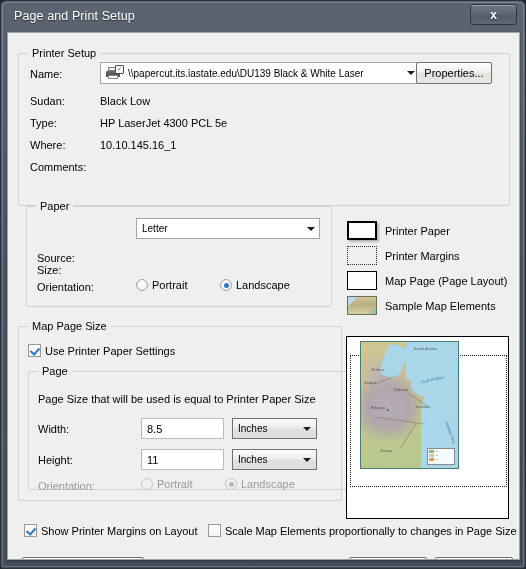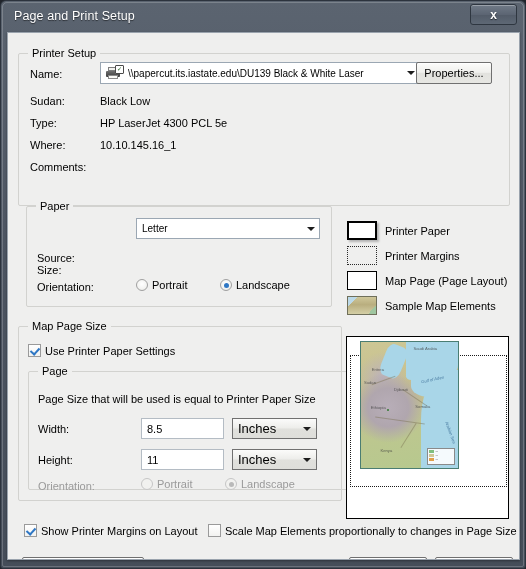--- a/index.html
+++ b/index.html
@@ -187,21 +187,21 @@
     box-sizing: border-box;
     background: linear-gradient(180deg, #fbfbfa 0%, #ededea 48%, #e0e0dc 52%, #dededa 100%);
     border: 1px solid #707070;
     display: flex;
     align-items: center;
     cursor: default;
   }
   .combo-gray .combo-text {
     flex: 1;
     padding-left: 5px;
-    font-size: 13px;
+    font-size: 10px;
     white-space: nowrap;
   }
   .combo-gray .arrow {
     width: 18px;
     display: flex;
     align-items: center;
     justify-content: center;
   }
 
   

